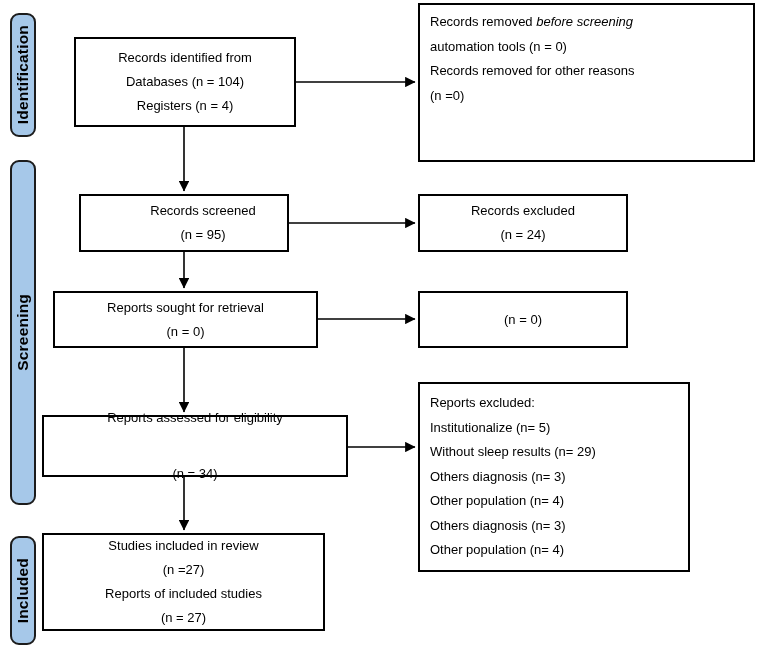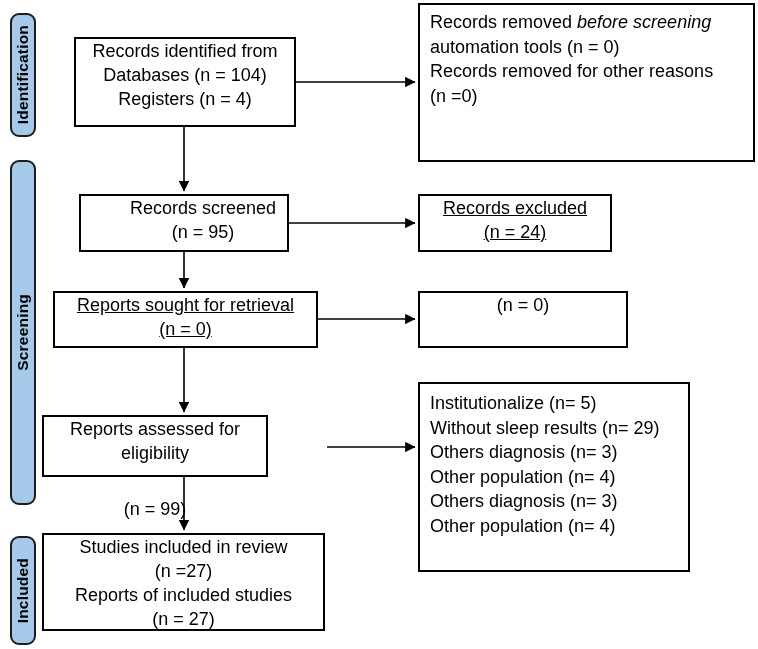--- a/index.html
+++ b/index.html
@@ -41,40 +41,41 @@
     color: #000;
     white-space: nowrap;
     letter-spacing: 0.2px;
   }
   .box {
     position: absolute;
     background: #ffffff;
     border: 2px solid var(--box-border, #000000);
     box-sizing: border-box;
     color: #000;
-    font-size: 18px;
+    font-size: 13px;
     line-height: 24px;
   }
   .box.center {
     display: flex;
     flex-direction: column;
+    justify-content: center;
     align-items: center;
     text-align: center;
   }
   .box.leftalign {
     text-align: left;
     line-height: 24.5px;
   }
   #box-removed    { left: 418px; top: 3px;   width: 337px; height: 159px; padding: 5px 8px 0 10px; }
   #box-identified { left: 74px;  top: 37px;  width: 222px; height: 90px; }
   #box-screened   { left: 79px;  top: 194px; width: 210px; height: 58px; padding-left: 38px; }
-  #box-records-excluded { left: 418px; top: 194px; width: 194px; height: 58px; text-decoration: underline; }
-  #box-sought     { left: 53px;  top: 291px; width: 265px; height: 57px; text-decoration: underline; }
+  #box-records-excluded { left: 418px; top: 194px; width: 210px; height: 58px; }
+  #box-sought     { left: 53px;  top: 291px; width: 265px; height: 57px; }
   #box-not-retrieved { left: 418px; top: 291px; width: 210px; height: 57px; }
-  #box-assessed   { left: 42px;  top: 415px; width: 226px; height: 62px; gap: 32px; }
+  #box-assessed   { left: 42px;  top: 415px; width: 306px; height: 62px; gap: 32px; }
   #box-reports-excluded { left: 418px; top: 382px; width: 272px; height: 190px; padding: 7px 8px 0 10px; }
   #box-included   { left: 42px;  top: 533px; width: 283px; height: 98px; }
   #stage-identification { top: 13px;  height: 124px; }
   #stage-screening      { top: 160px; height: 345px; }
   #stage-included       { top: 536px; height: 109px; }
   .it { font-style: italic; }
 </style>
 </head>
 <body>
 
@@ -133,24 +134,25 @@
     <div>Reports sought for retrieval</div>
     <div>(n = 0)</div>
   </div>
 
   <div class="box center" id="box-not-retrieved">
     <div>(n = 0)</div>
   </div>
 
   <div class="box center" id="box-assessed">
     <div>Reports assessed for eligibility</div>
-    <div>(n = 99)</div>
+    <div>(n = 34)</div>
   </div>
 
   <div class="box leftalign" id="box-reports-excluded">
+    <div>Reports excluded:</div>
     <div>Institutionalize (n= 5)</div>
     <div>Without sleep results (n= 29)</div>
     <div>Others diagnosis (n= 3)</div>
     <div>Other population (n= 4)</div>
     <div>Others diagnosis (n= 3)</div>
     <div>Other population (n= 4)</div>
   </div>
 
   <div class="box center" id="box-included">
     <div>Studies included in review</div>

